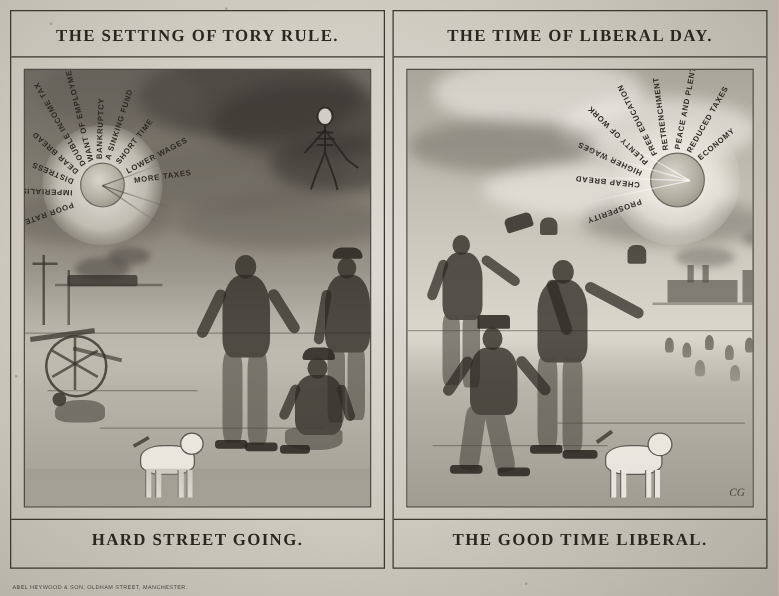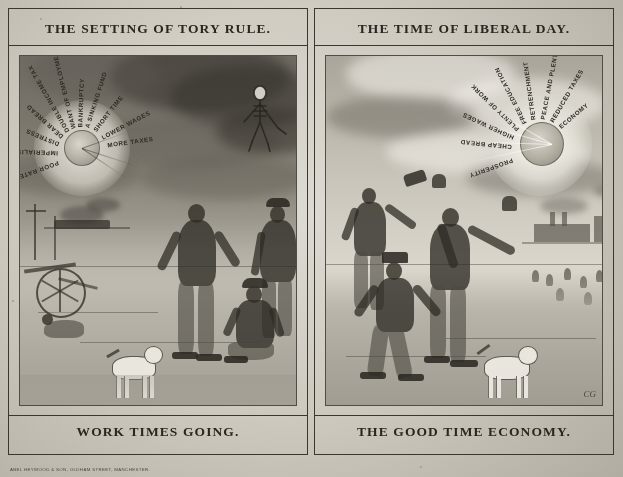--- a/index.html
+++ b/index.html
@@ -264,21 +264,21 @@
   <div class="speck" style="left:40px;top:18px;width:2px;height:2px;"></div>
   <div class="speck" style="left:180px;top:6px;width:1.5px;height:1.5px;"></div>
   <div class="speck" style="left:420px;top:466px;width:2px;height:2px;"></div>
   <div class="speck" style="left:600px;top:240px;width:2px;height:2px;"></div>
   <div class="speck" style="left:12px;top:300px;width:1.5px;height:1.5px;"></div>
 
   <div class="panel" id="panel-left">
     <div class="panel-title">THE SETTING OF TORY RULE.</div>
     <div class="rule top"></div>
     <div class="rule bottom"></div>
-    <div class="panel-caption">WORK TIMES GOING.</div>
+    <div class="panel-caption">HARD STREET GOING.</div>
 
     <div class="picture" id="scene-left">
 
       <div class="cloud darkcloud" style="left:90px;top:-14px;width:180px;height:70px;"></div>
       <div class="cloud darkcloud" style="left:150px;top:10px;width:150px;height:62px;"></div>
       <div class="cloud midcloud" style="left:10px;top:-10px;width:130px;height:56px;"></div>
       <div class="cloud midcloud" style="left:60px;top:60px;width:200px;height:52px;"></div>
       <div class="cloud darkcloud" style="left:196px;top:52px;width:110px;height:46px;"></div>
       <div class="cloud midcloud" style="left:120px;top:100px;width:170px;height:44px;"></div>
       <div class="cloud midcloud" style="left:-20px;top:96px;width:140px;height:44px;"></div>
@@ -376,21 +376,21 @@
       <div style="position:absolute;left:204px;top:300px;width:24px;height:7px;background:rgba(40,37,31,0.85);border-radius:3px;"></div>
 
       <div style="position:absolute;left:0;bottom:0;width:100%;height:30px;background:linear-gradient(to bottom, rgba(150,146,136,0.35), rgba(176,172,162,0.15));"></div>
     </div>
   </div>
 
   <div class="panel" id="panel-right">
     <div class="panel-title">THE TIME OF LIBERAL DAY.</div>
     <div class="rule top"></div>
     <div class="rule bottom"></div>
-    <div class="panel-caption">THE GOOD TIME ECONOMY.</div>
+    <div class="panel-caption">THE GOOD TIME LIBERAL.</div>
 
     <div class="picture" id="scene-right">
 
       <div class="cloud lightcloud" style="left:20px;top:-10px;width:170px;height:56px;"></div>
       <div class="cloud lightcloud" style="left:120px;top:22px;width:160px;height:52px;"></div>
       <div class="cloud midcloud" style="left:0px;top:40px;width:150px;height:42px;"></div>
       <div class="cloud lightcloud" style="left:60px;top:74px;width:200px;height:44px;"></div>
       <div class="cloud midcloud" style="left:140px;top:104px;width:150px;height:36px;"></div>
 
       <div class="orb" id="right-orb">

